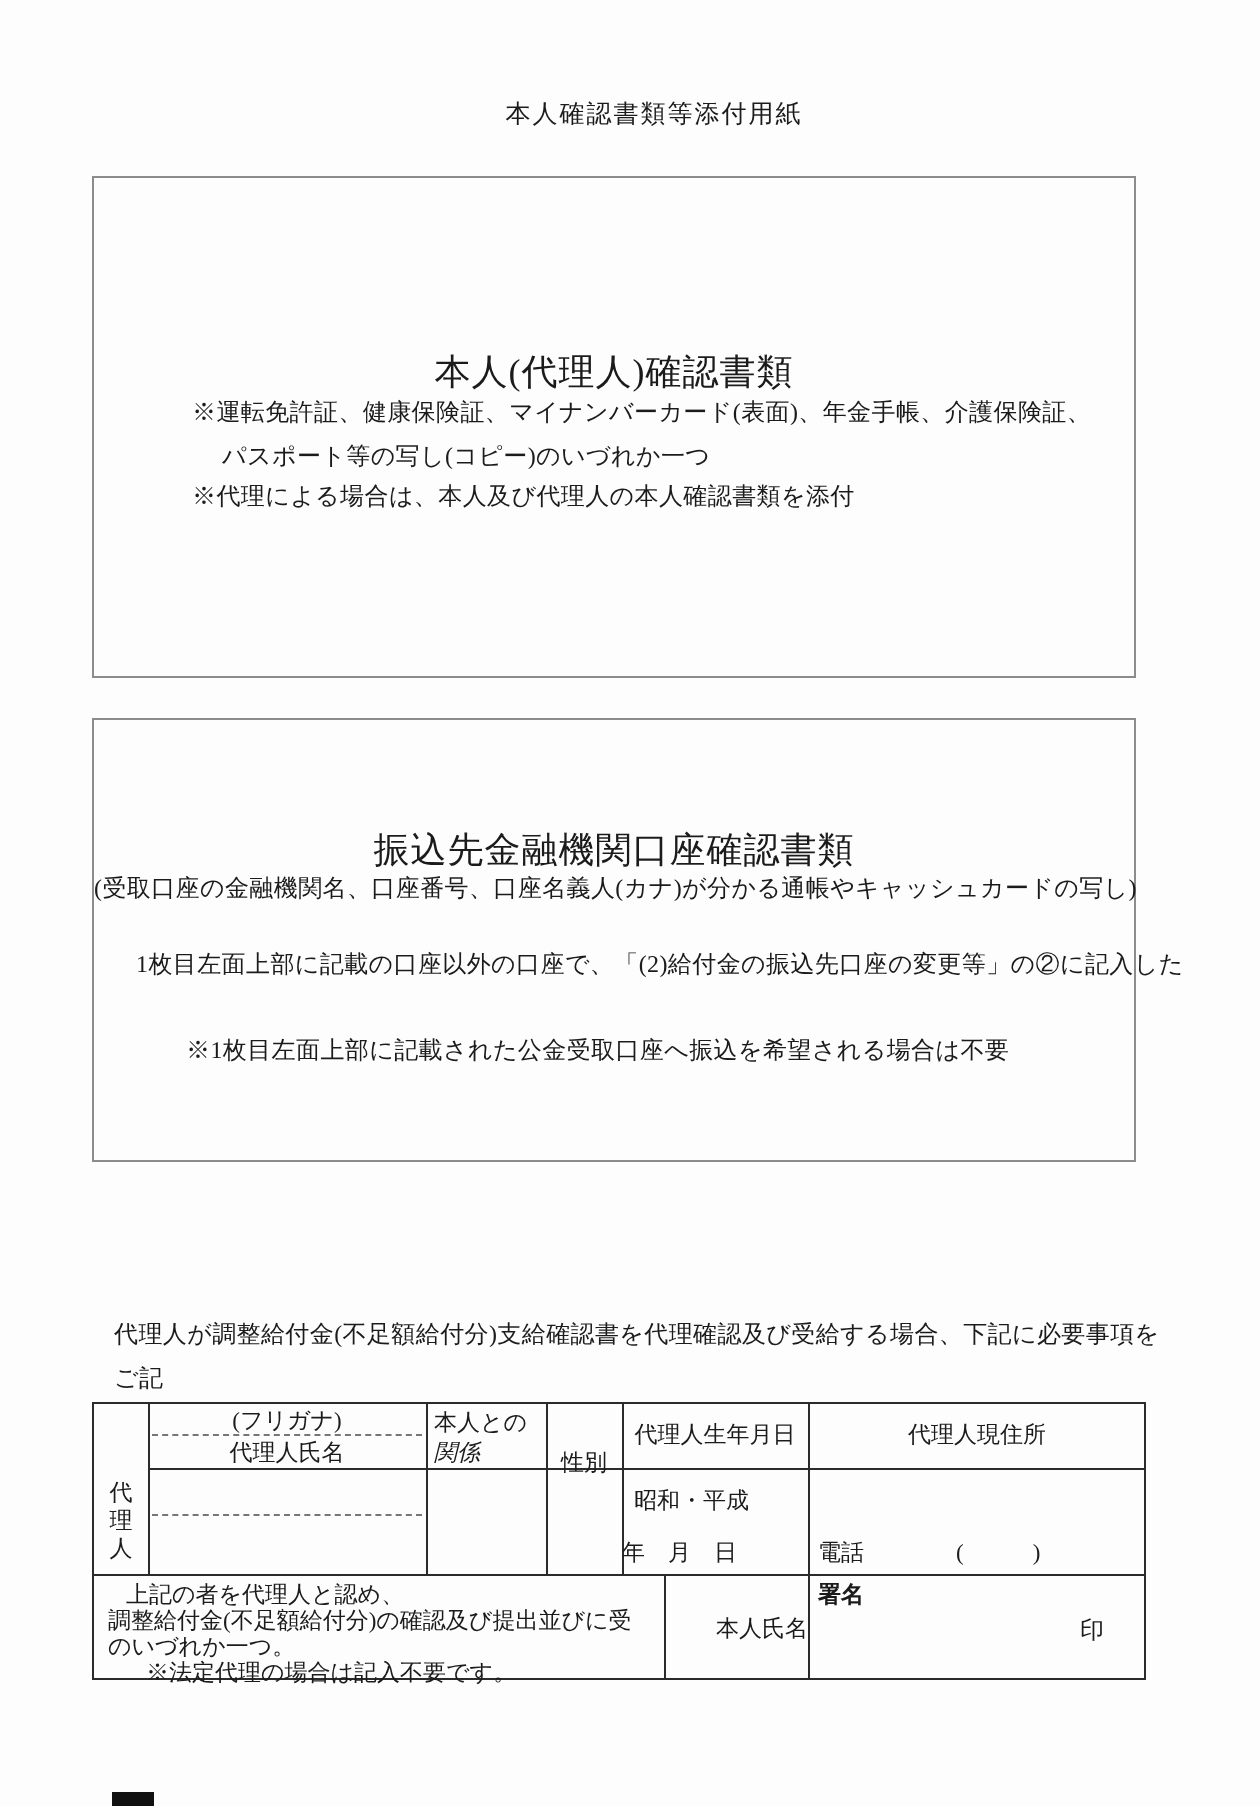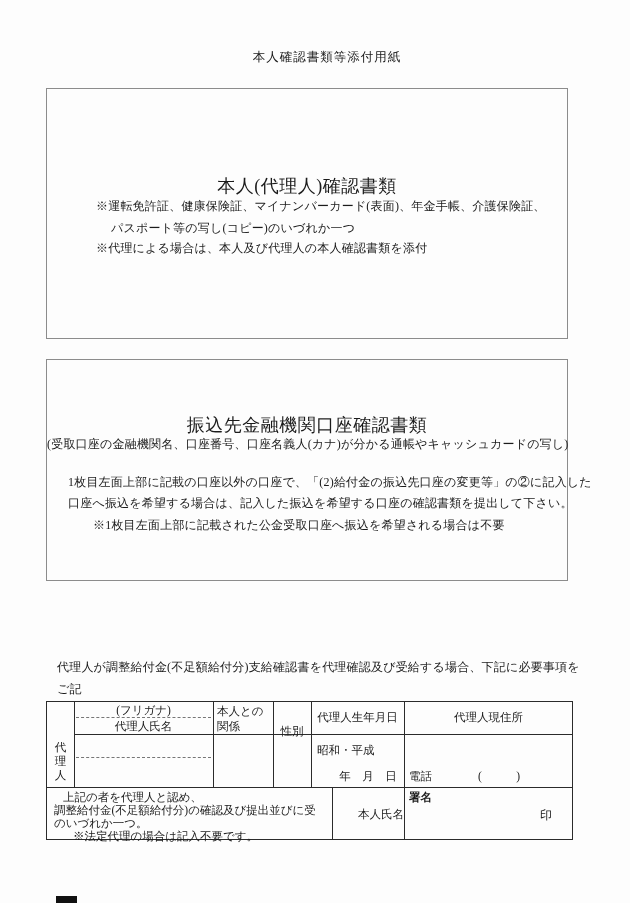--- a/index.html
+++ b/index.html
@@ -122,21 +122,20 @@
     <div class="box-heading" style="top:85px;">本人(代理人)確認書類</div>
     <div class="box-line" style="top:109px; padding-left:49px;">※運転免許証、健康保険証、マイナンバーカード(表面)、年金手帳、介護保険証、</div>
     <div class="box-line" style="top:131px; padding-left:64px;">パスポート等の写し(コピー)のいづれか一つ</div>
     <div class="box-line" style="top:151px; padding-left:49px;">※代理による場合は、本人及び代理人の本人確認書類を添付</div>
   </div>
 
   <div class="outline-box box-bank">
     <div class="box-heading" style="top:53px;">振込先金融機関口座確認書類</div>
     <div class="box-line centered" style="top:76px;">(受取口座の金融機関名、口座番号、口座名義人(カナ)が分かる通帳やキャッシュカードの写し)</div>
     <div class="box-line" style="top:114px; padding-left:21px;">1枚目左面上部に記載の口座以外の口座で、「(2)給付金の振込先口座の変更等」の②に記入した</div>
-    <div class="box-line" style="top:135px; padding-left:21px;">口座へ振込を希望する場合は、記入した振込を希望する口座の確認書類を提出して下さい。</div>
     <div class="box-line" style="top:157px; padding-left:46px;">※1枚目左面上部に記載された公金受取口座へ振込を希望される場合は不要</div>
   </div>
 
   <div class="intro">
     <div>代理人が調整給付金(不足額給付分)支給確認書を代理確認及び受給する場合、下記に必要事項をご記</div>
     <div>入ください。</div>
   </div>
 
   <div class="agent-table">
 
@@ -152,27 +151,27 @@
     <div class="dashline" style="left:29px; top:15px; width:135px;"></div>
     <div class="dashline" style="left:29px; top:55px; width:135px;"></div>
 
     <div class="vertical-label">
       <span>代理人</span>
     </div>
 
     <div class="cell cell-centered" style="left:27px; top:1px;  width:139px;">(フリガナ)</div>
     <div class="cell cell-centered" style="left:27px; top:17px; width:139px;">代理人氏名</div>
     <div class="cell" style="left:170px; top:2px;">本人との</div>
-    <div class="cell" style="left:170px; top:17px;">関係</div>
+    <div class="cell" style="left:170px; top:17px;font-style:italic;">関係</div>
     <div class="cell cell-centered" style="left:226px; top:8px;  width:38px;margin-top:14px;">性別</div>
     <div class="cell cell-centered" style="left:264px; top:8px;  width:93px;">代理人生年月日</div>
     <div class="cell cell-centered" style="left:357px; top:8px;  width:169px;">代理人現住所</div>
 
     <div class="cell" style="left:270px; top:41px;">昭和・平成</div>
-    <div class="cell" style="left:264px; top:67px; width:90px; text-align:center;margin-left:12px;">年　月　日</div>
+    <div class="cell" style="left:264px; top:67px; width:90px; text-align:left;">年　月　日</div>
     <div class="cell" style="left:362px; top:67px;">電話　　　　(　　　)</div>
 
     <div class="block-line" style="left:16px; top:88px;">上記の者を代理人と認め、</div>
     <div class="block-line" style="left:7px;  top:101px;">調整給付金(不足額給付分)の確認及び提出並びに受</div>
     <div class="block-line" style="left:7px;  top:114px;">のいづれか一つ。</div>
     <div class="block-line" style="left:26px; top:127px;">※法定代理の場合は記入不要です。</div>
 
     <div class="principal-cell">
       <span>本人氏名</span>
     </div>

